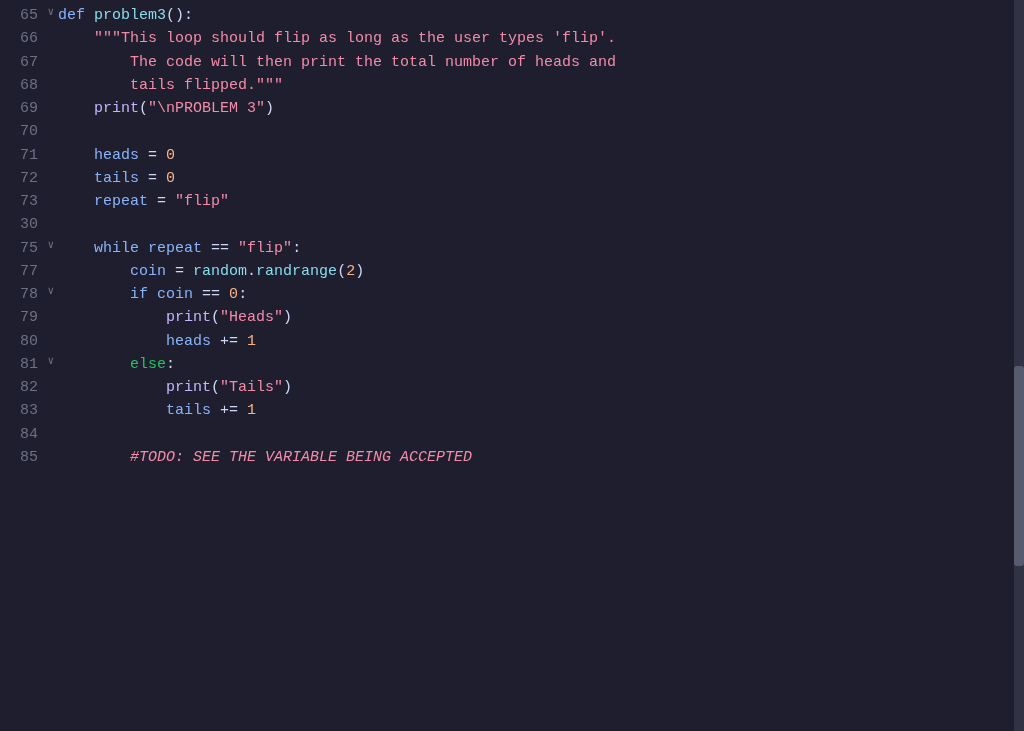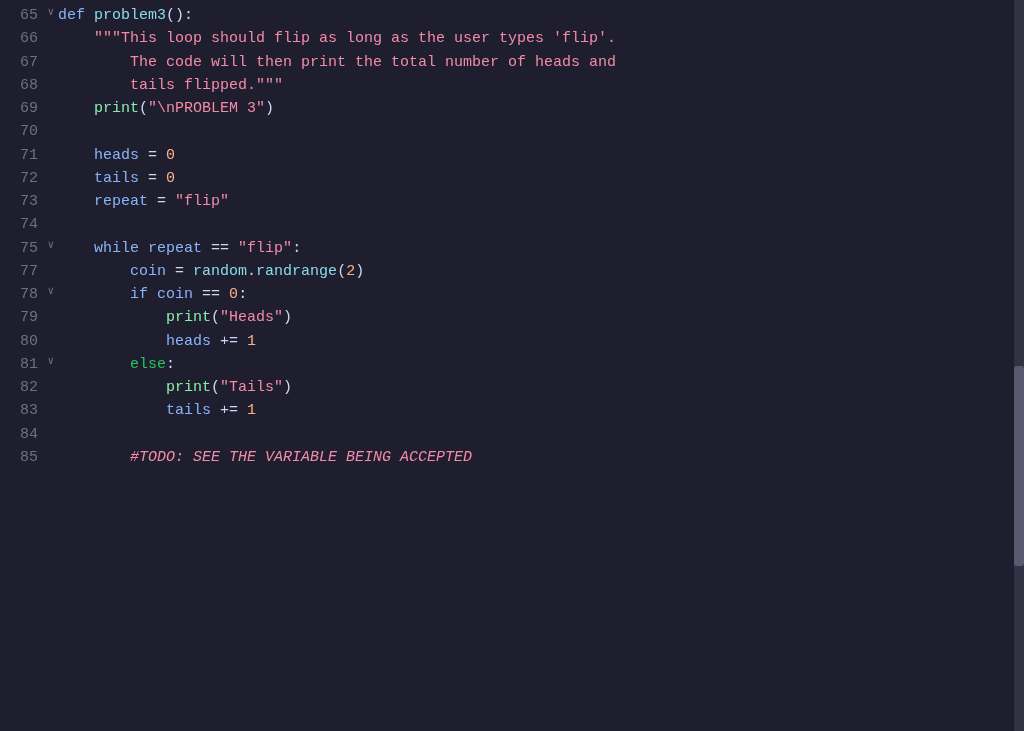--- a/index.html
+++ b/index.html
@@ -41,21 +41,21 @@
     .code-line {
       flex: 1;
       white-space: pre;
     }
 
     
     .kw-def { color: #89b4fa; }       
     .kw-while { color: #89b4fa; }     
     .kw-if { color: #89b4fa; }        
     .kw-else { color: #22c55e; }      
-    .kw-print { color: #86efac; }     
+    .kw-print { color: #c4b5fd; }     
     .fn-name { color: #89dceb; }      
     .string { color: #f38ba8; }       
     .string-docstring { color: #f38ba8; } 
     .number { color: #fab387; }          
     .var-blue { color: #89b4fa; }     
     .op { color: #cdd6f4; }           
     .paren { color: #cdd6f4; }        
     .dot { color: #cdd6f4; }
     .comment-todo { color: #f38ba8; font-style: italic; }
 
@@ -139,21 +139,21 @@
       <span class="line-num">72</span>
       <span class="code-line">    <span class="var-blue">tails</span> <span class="op">=</span> <span class="number">0</span></span>
     </div>
 
     <div class="code-row">
       <span class="line-num">73</span>
       <span class="code-line">    <span class="var-blue">repeat</span> <span class="op">=</span> <span class="string">"flip"</span></span>
     </div>
 
     <div class="code-row">
-      <span class="line-num">74</span>
+      <span class="line-num">30</span>
       <span class="code-line"> </span>
     </div>
 
     <div class="code-row">
       <span class="line-num" style="position:relative;">
         75
         <span style="position:absolute; right:4px; top:0; color:#6c7086; font-size:11px;">∨</span>
       </span>
       <span class="code-line">    <span class="kw-while">while</span> <span class="var-blue">repeat</span> <span class="op">==</span> <span class="string">"flip"</span><span class="op">:</span></span>
     </div>

